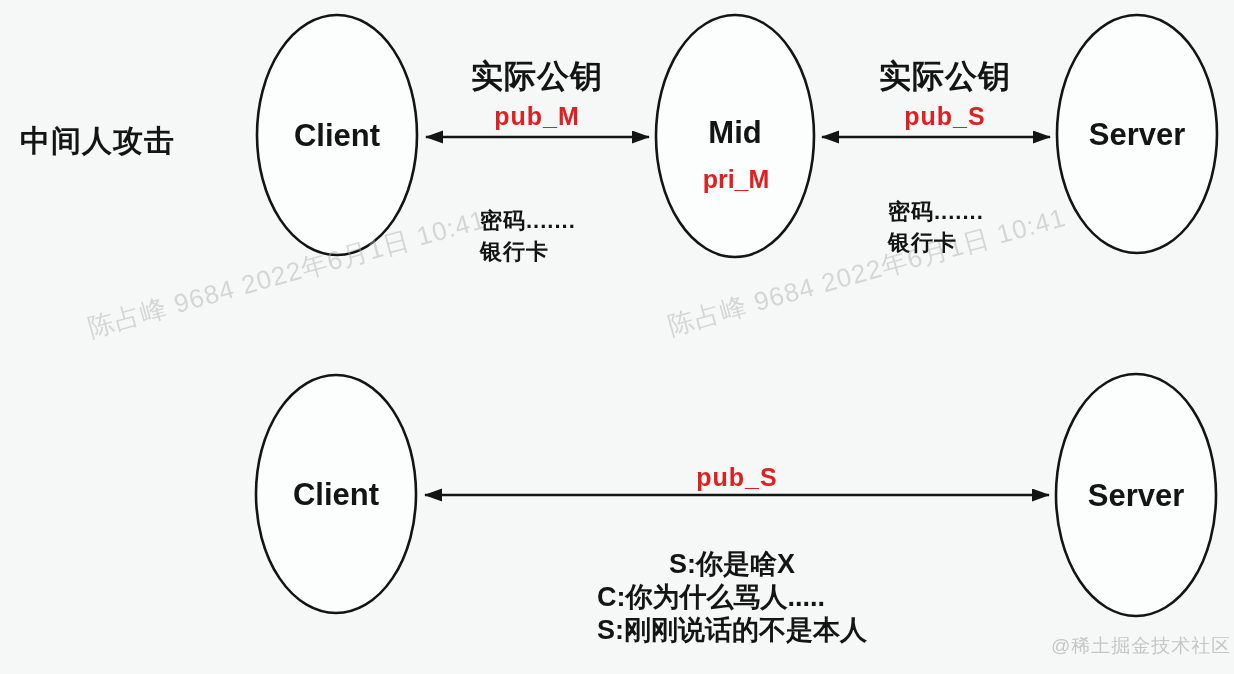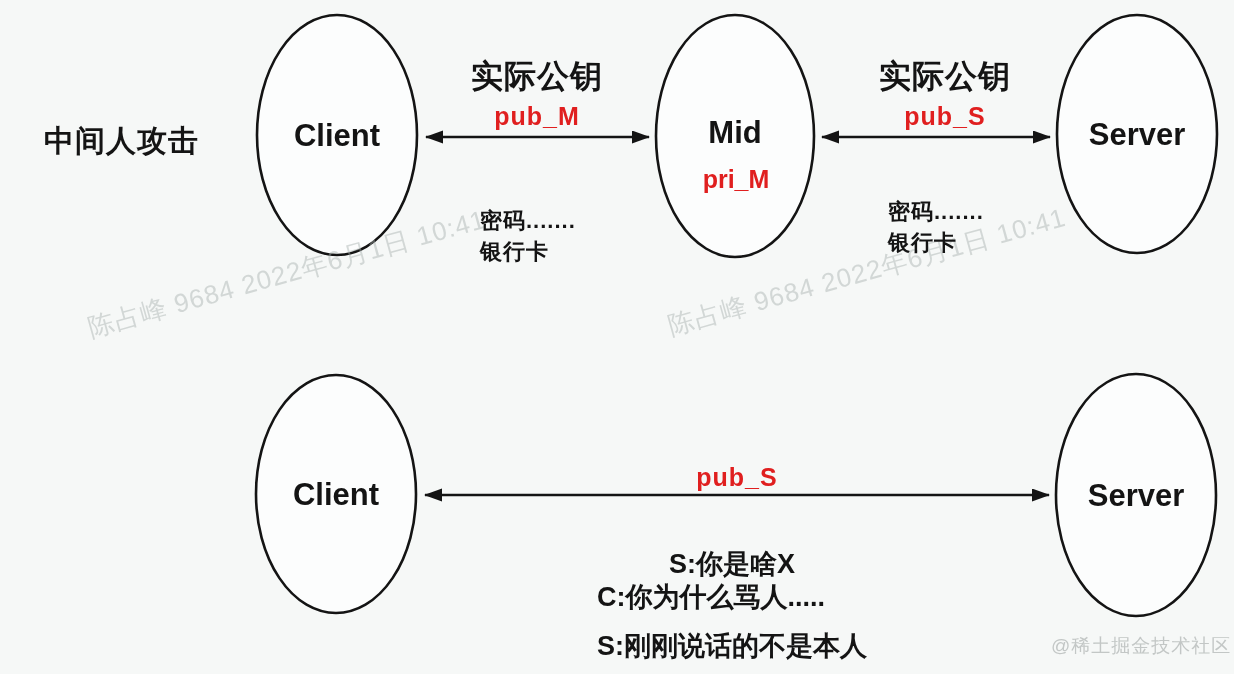--- a/index.html
+++ b/index.html
@@ -62,21 +62,21 @@
     <ellipse cx="1136" cy="495" rx="80" ry="121" fill="#fcfdfd" stroke="#141414" stroke-width="2.6"></ellipse>
 
     <line x1="426" y1="137" x2="649" y2="137" stroke="#141414" stroke-width="2.6" marker-start="url(#ah)" marker-end="url(#ah)"></line>
     <line x1="822" y1="137" x2="1050" y2="137" stroke="#141414" stroke-width="2.6" marker-start="url(#ah)" marker-end="url(#ah)"></line>
     <line x1="425" y1="495" x2="1049" y2="495" stroke="#141414" stroke-width="2.6" marker-start="url(#ah)" marker-end="url(#ah)"></line>
   </svg>
 
   <div class="watermark" style="left:84px;top:312px;">陈占峰 9684 2022年6月1日 10:41</div>
   <div class="watermark" style="left:664px;top:310px;">陈占峰 9684 2022年6月1日 10:41</div>
 
-  <div class="txt section-label" style="left:44px;top:121px;">中间人攻击</div>
+  <div class="txt section-label" style="left:20px;top:121px;">中间人攻击</div>
 
   <div class="txt node-label center" style="left:337px;top:136px;">Client</div>
 
   <div class="txt node-label center" style="left:735px;top:133px;">Mid</div>
   <div class="txt sub-key center" style="left:736px;top:179px;">pri_M</div>
 
   <div class="txt node-label center" style="left:1137px;top:135px;">Server</div>
 
   <div class="txt link-caption center" style="left:537px;top:77px;">实际公钥</div>
   <div class="txt link-key center" style="left:537px;top:116px;">pub_M</div>
@@ -90,18 +90,18 @@
 
 
   <div class="txt node-label center" style="left:336px;top:495px;">Client</div>
   <div class="txt node-label center" style="left:1136px;top:496px;">Server</div>
 
   <div class="txt link-key center" style="left:737px;top:477px;">pub_S</div>
 
   <div style="position:absolute;left:597px;top:548px;">
     <div class="txt dialog" style="position:static;text-align:center;">S:你是啥X</div>
     <div class="txt dialog" style="position:static;">C:你为什么骂人.....</div>
-    <div class="txt dialog" style="position:static;margin-top:16px;">S:刚刚说话的不是本人</div>
+    <div class="txt dialog" style="position:static;">S:刚刚说话的不是本人</div>
   </div>
 
   <div class="community" style="left:1051px;top:633px;">@稀土掘金技术社区</div>
 
 </div>
 
 </body></html>

